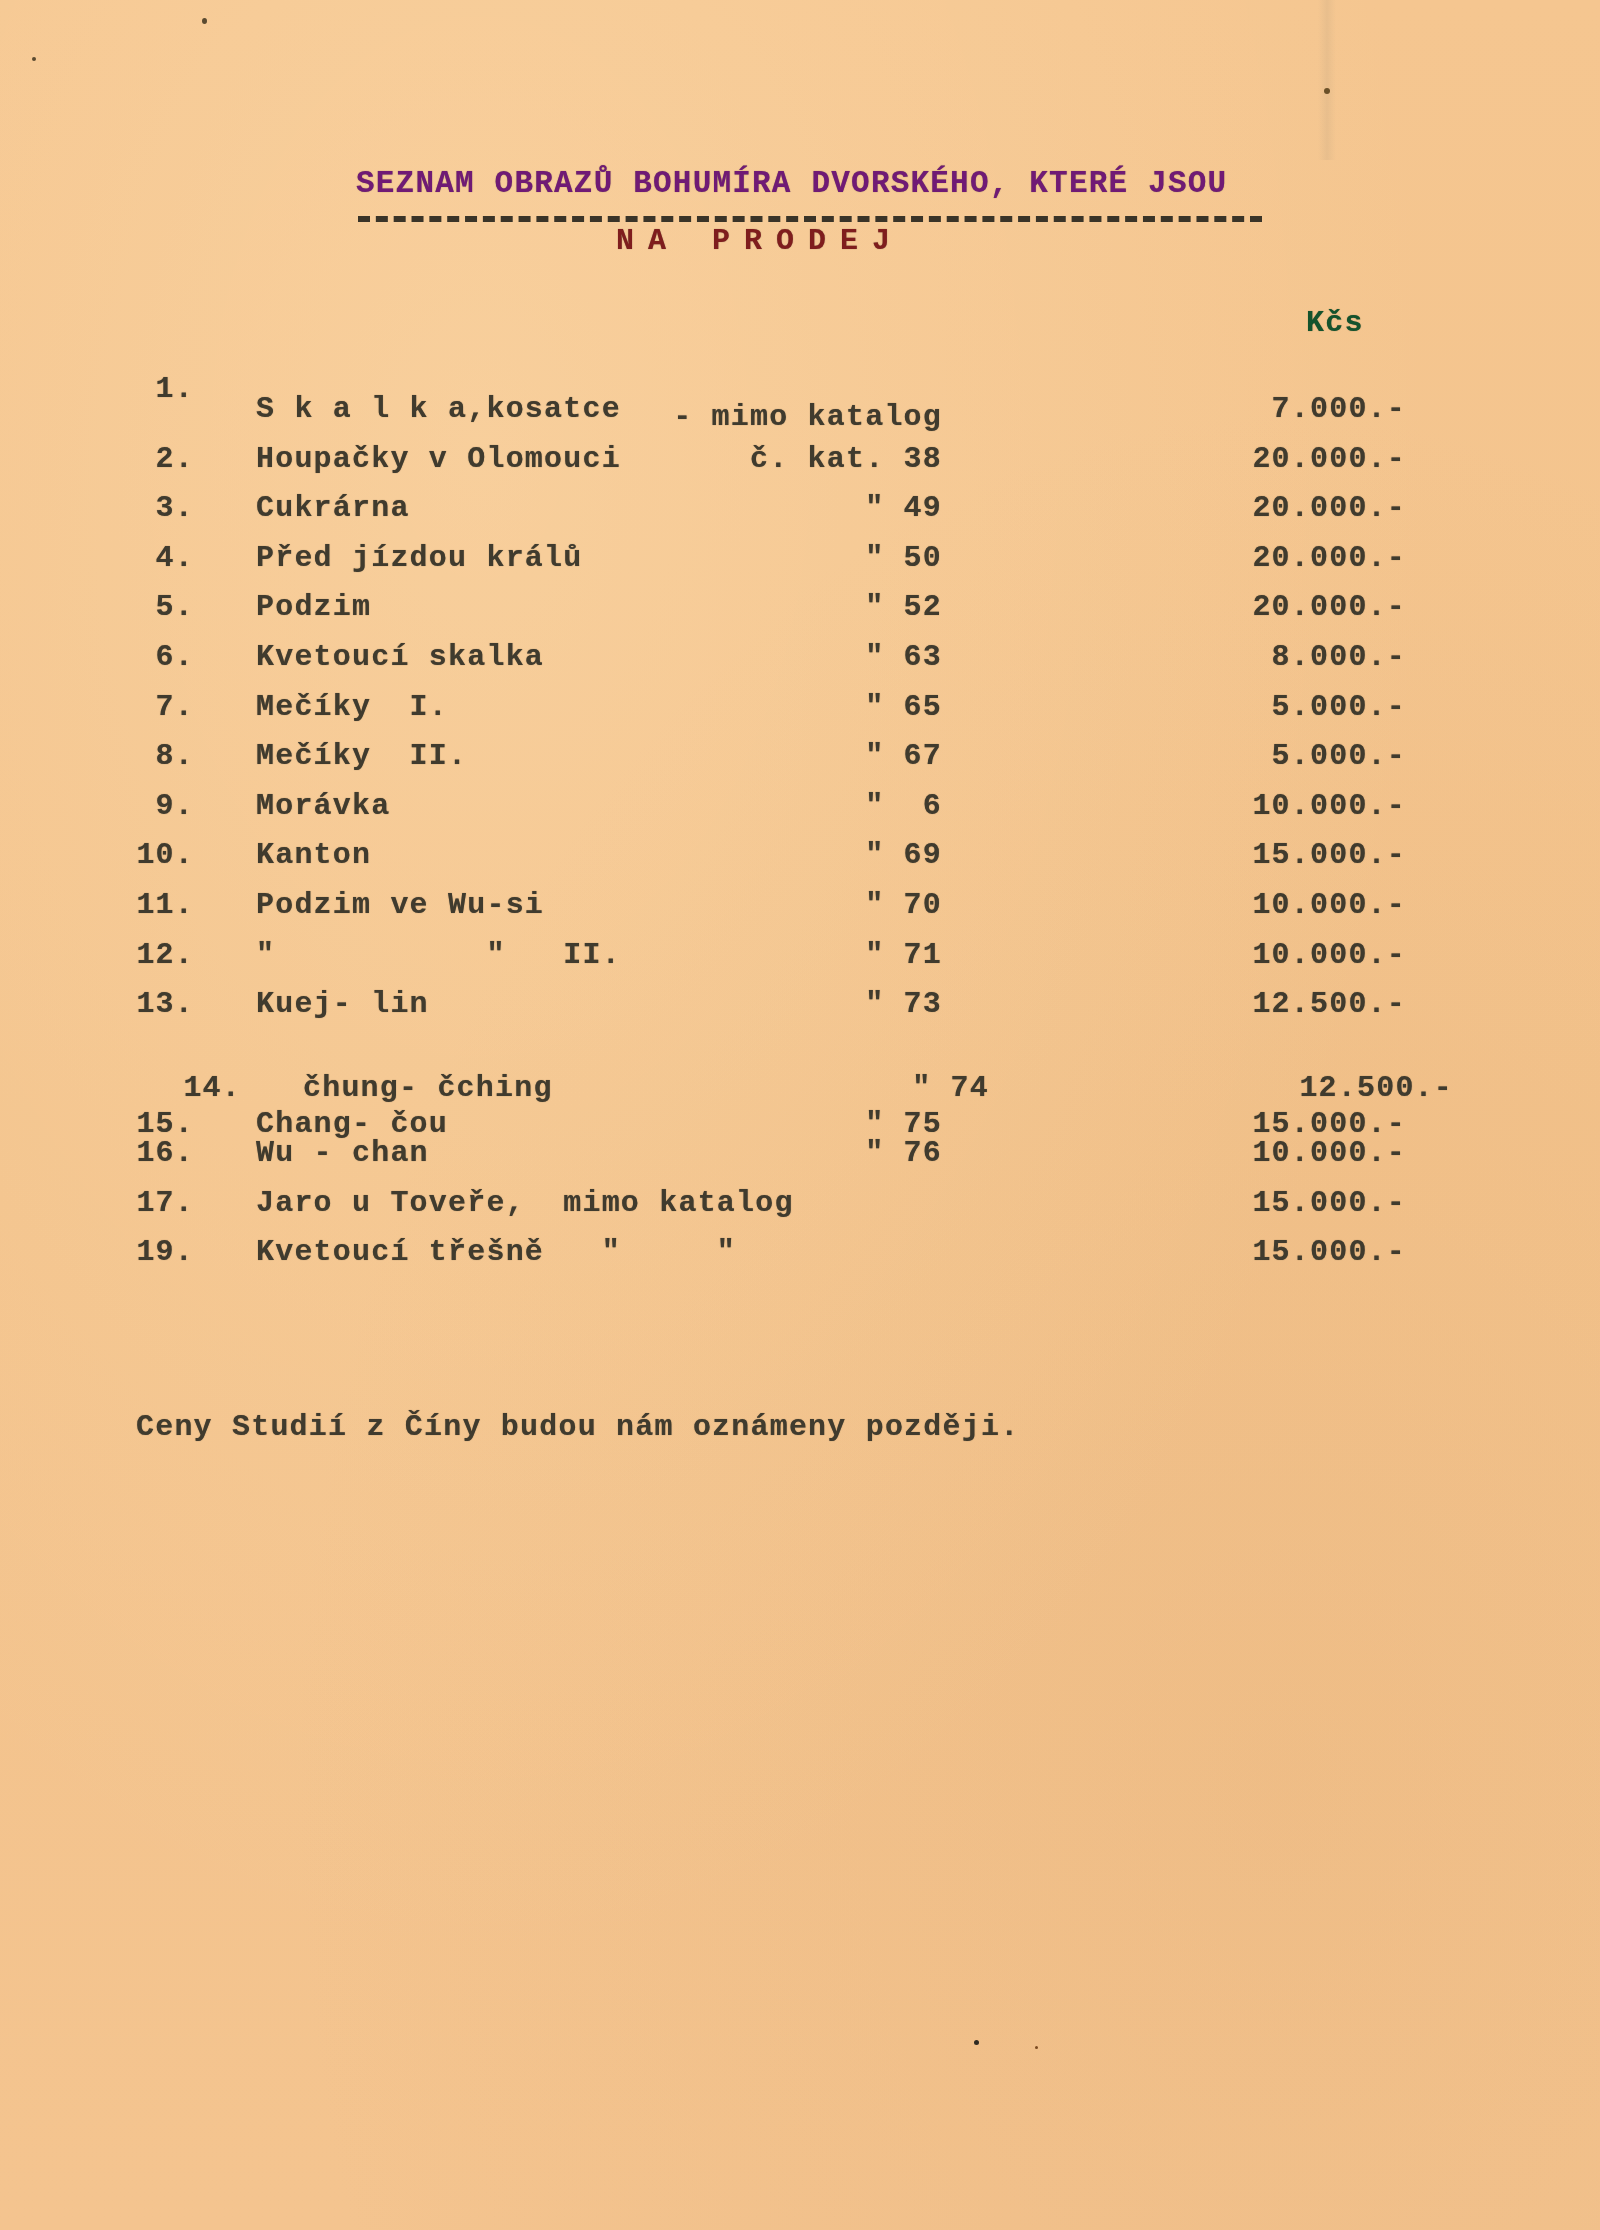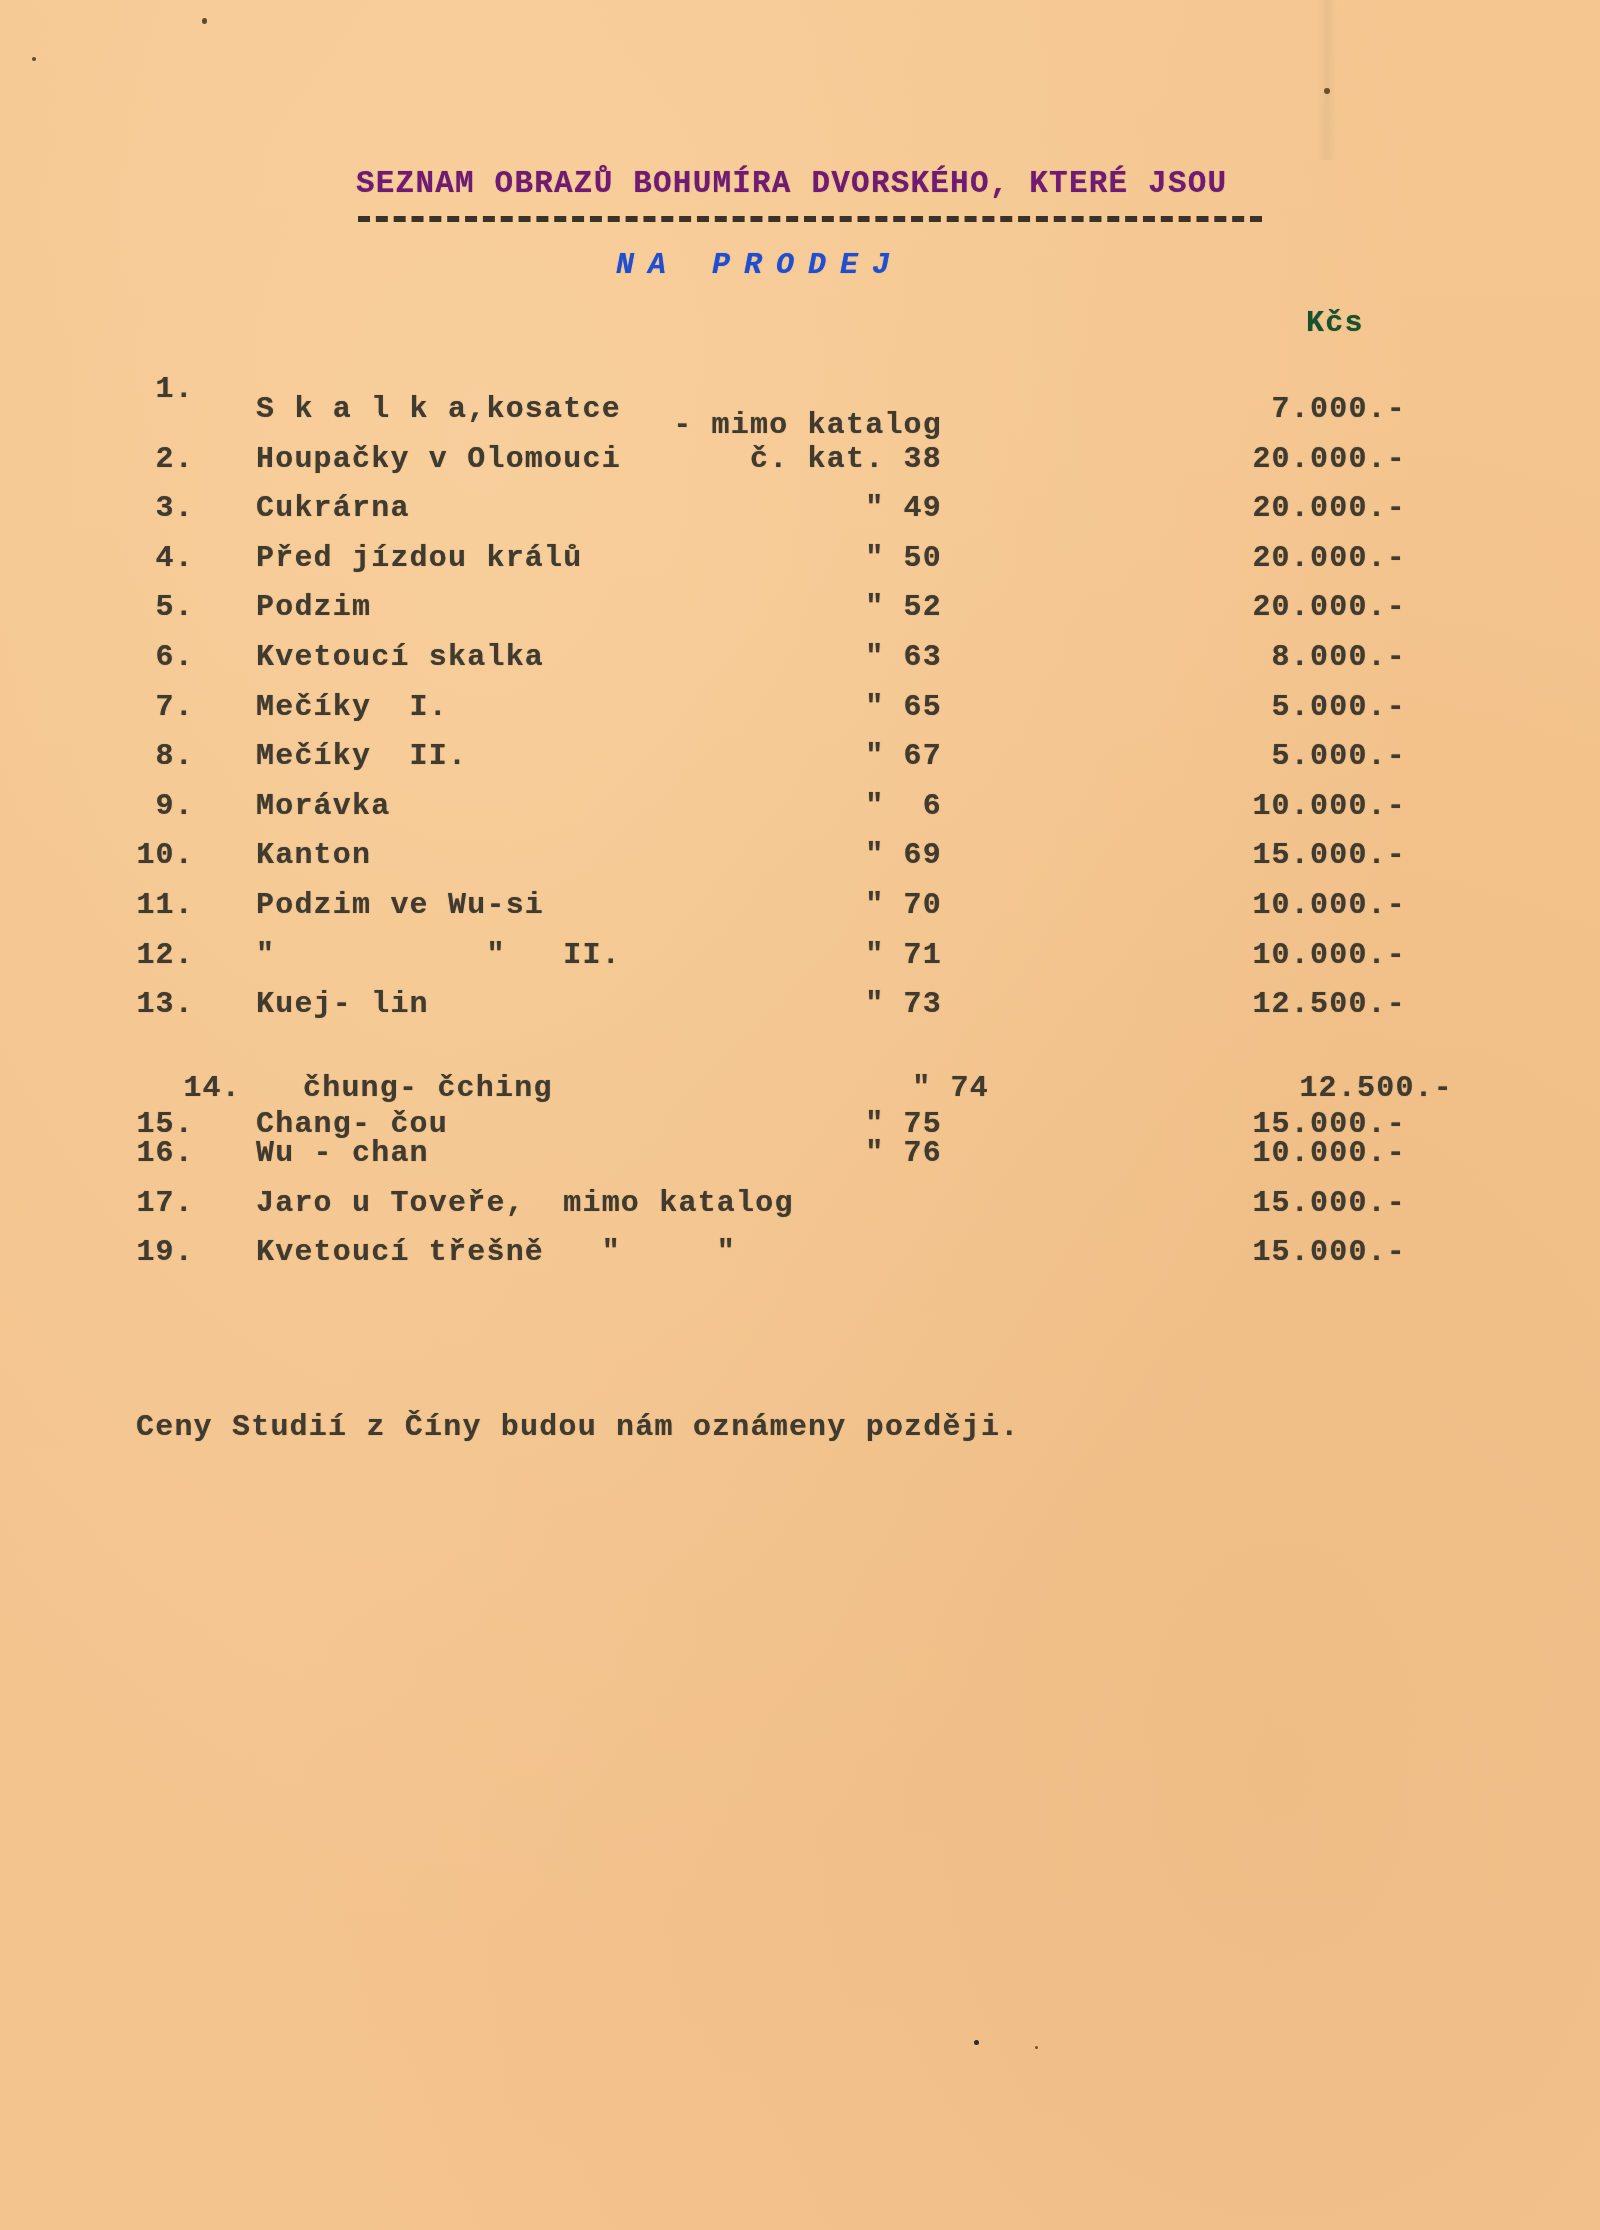--- a/index.html
+++ b/index.html
@@ -31,21 +31,21 @@
       white-space: pre;
       color: #403b2e;
       text-shadow: 0 0 1px rgba(50,45,35,0.55);
       font-weight: bold;
     }
     .title { left: 356px; top: 166px; font-size: 31px; color: #701a75; }
     .rule {
       position: absolute; left: 358px; top: 216px; width: 904px; height: 0;
       border-top: 6px dashed #3a3428;
     }
-    .subtitle { left: 616px; top: 248px; letter-spacing: 14px; color: #1d4ed8; font-style: italic; }
+    .subtitle { left: 616px; top: 224px; letter-spacing: 14px; color: #7f1d1d; }
     .currency { left: 1306px; top: 306px; font-weight: bold; color: #14532d; }
     .row { position: absolute; left: 0; width: 1600px; height: 50px; }
     .row .num { position: absolute; right: 1406px; text-align: right; }
     .row .name { position: absolute; left: 256px; }
     .row .cat { position: absolute; right: 658px; text-align: right; }
     .row .price { position: absolute; right: 194px; text-align: right; }
     .row .cell { font-size: 30px; top: 0; }
     .footer { left: 136px; top: 1410px; }
   </style>
 </head>
@@ -61,21 +61,21 @@
 
 <div class="typed title">SEZNAM OBRAZŮ BOHUMÍRA DVORSKÉHO, KTERÉ JSOU</div>
 <div class="rule"></div>
 <div class="typed subtitle">NA PRODEJ</div>
 <div class="typed currency">Kčs</div>
 
 <div id="rows">
     <div class="row" style="top: 392px;">
       <span class="typed cell num" style="top: -20px; margin-top: 0px;">1.</span>
       <span class="typed cell name" style="margin-top: 0px;">S k a l k a,kosatce</span>
-      <span class="typed cell cat" style="margin-top: 16px;">- mimo katalog</span>
+      <span class="typed cell cat" style="margin-top: 8px;">- mimo katalog</span>
       <span class="typed cell price" style="margin-top: 0px;">7.000.-</span>
     </div>
     <div class="row" style="top: 441.6px;">
       <span class="typed cell num">2.</span>
       <span class="typed cell name">Houpačky v Olomouci</span>
       <span class="typed cell cat">č. kat. 38</span>
       <span class="typed cell price">20.000.-</span>
     </div>
     <div class="row" style="top: 491.2px;">
       <span class="typed cell num">3.</span>

